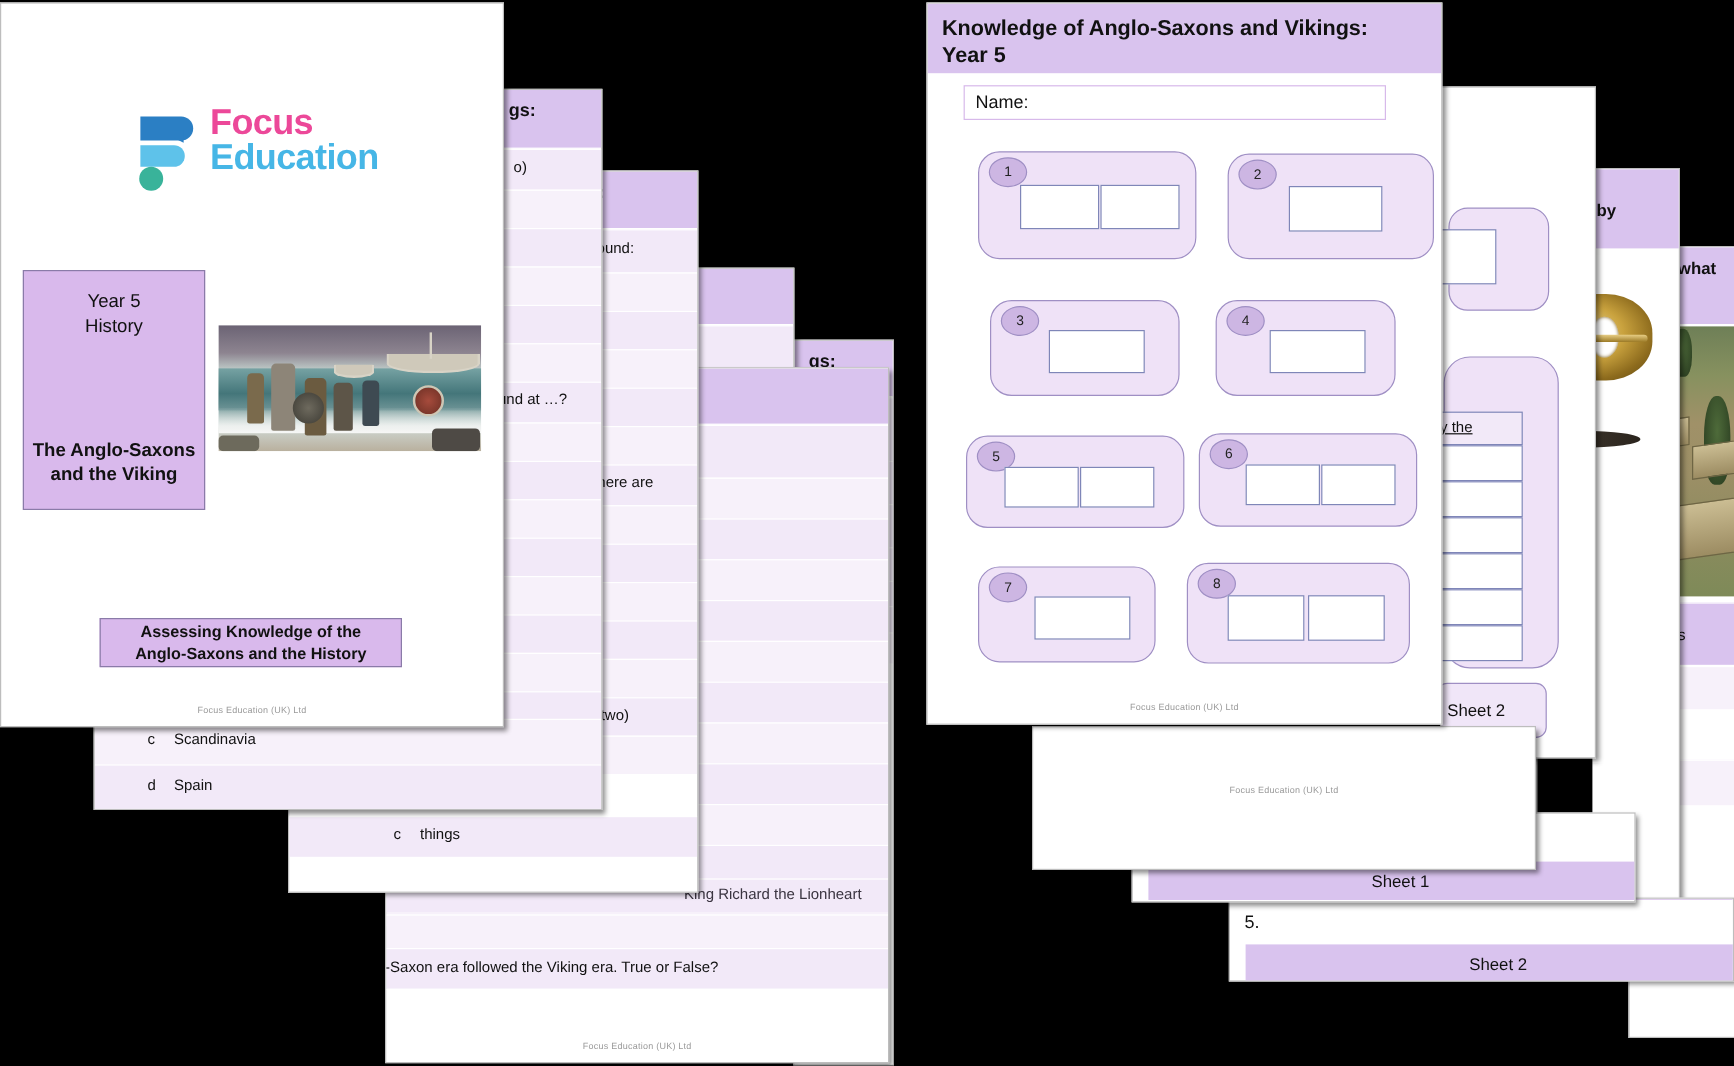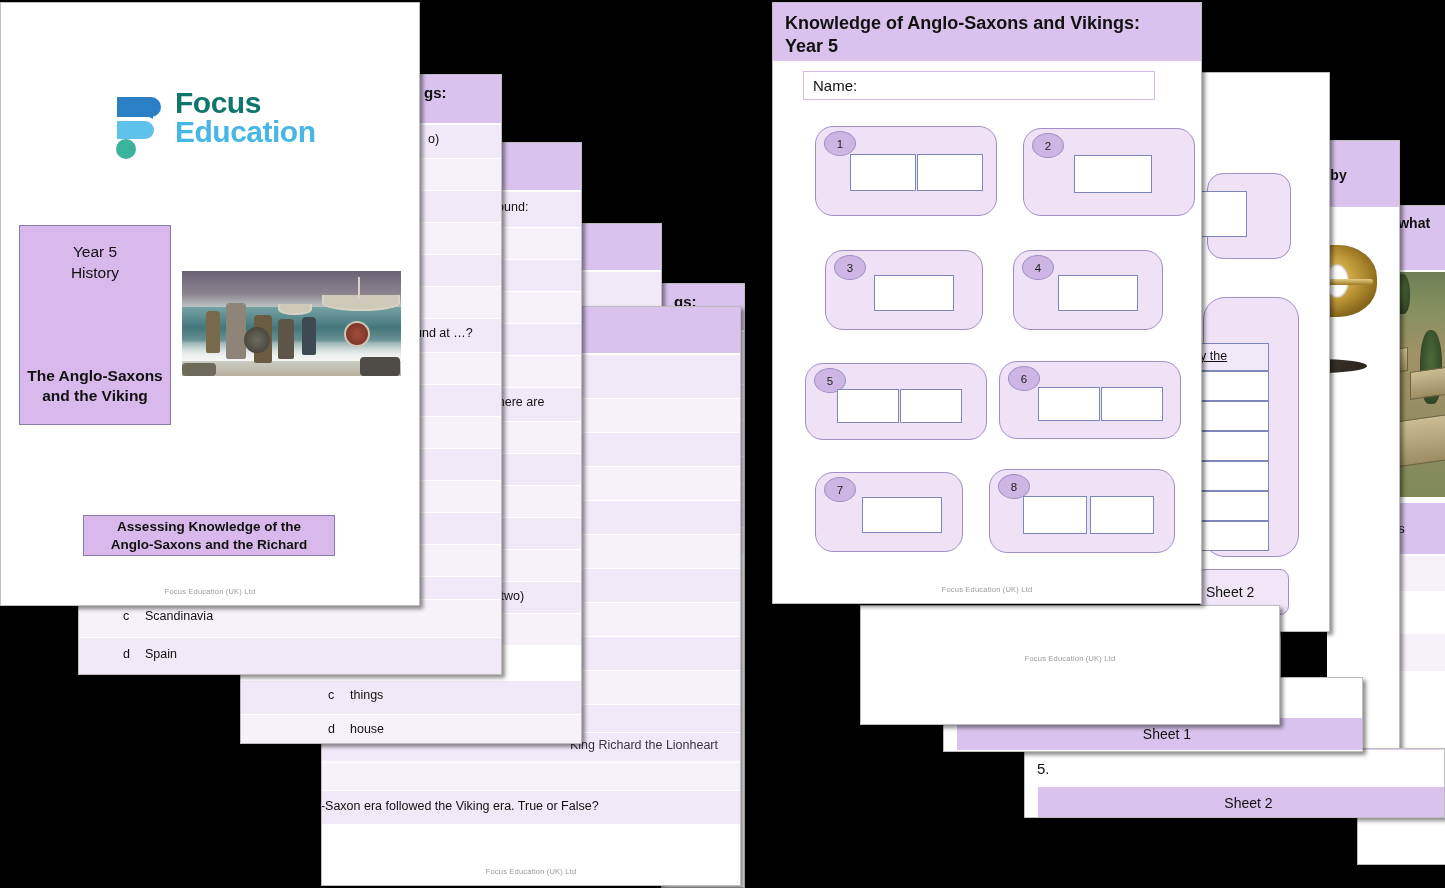--- a/index.html
+++ b/index.html
@@ -6,21 +6,21 @@
   body{width:1445px;height:888px;overflow:hidden;font-family:"Liberation Sans",sans-serif;}
   #stage{position:relative;width:1445px;height:888px;background:#000;}
 
   .page{position:absolute;background:#fff;box-shadow:3px 3px 4px rgba(0,0,0,.45);box-sizing:border-box;overflow:hidden;}
   .page.bordered{border:1px solid #bdbdbd;}
 
   
   .logo-wrap{position:absolute;left:110px;top:84px;width:210px;height:80px;}
   .logo-mark{position:absolute;left:0;top:4px;width:52px;height:70px;}
   .logo-text{position:absolute;left:64px;top:2px;line-height:.95;}
-  .logo-l1{font-size:30px;font-weight:bold;color:#0f766e;letter-spacing:-.5px;}
+  .logo-l1{font-size:30px;font-weight:bold;color:#ec4899;letter-spacing:-.5px;}
   .logo-l2{font-size:30px;font-weight:bold;color:#46b6e6;letter-spacing:-.5px;}
 
   .lilac-box{position:absolute;background:#d9b9ec;border:1px solid #8a7ba8;box-sizing:border-box;}
   .cover-title{left:18px;top:222px;width:152px;height:200px;text-align:center;color:#111;font-size:15.5px;}
   .cover-title .t1{margin-top:16px;line-height:1.35;}
   .cover-title .t2{position:absolute;left:0;right:0;bottom:18px;font-weight:bold;line-height:1.3;}
   .cover-caption{left:82px;top:512px;width:252px;height:41px;display:flex;align-items:center;justify-content:center;text-align:center;font-size:13.5px;font-weight:bold;color:#111;line-height:1.3;}
 
   .cover-img{position:absolute;left:181px;top:268px;width:219px;height:105px;border:0;overflow:hidden;}
 
@@ -358,23 +358,20 @@
     <div class="qrow pale" style="top:342px;height:32px;"></div>
     <div class="qrow" style="top:374px;height:32px;"></div>
     <div class="qrow pale" style="top:406px;height:32px;"></div>
     <div class="qrow" style="top:438px;height:32px;padding-left:245px;padding-top:7px;">
       <span>re two)</span>
     </div>
     <div class="qrow pale" style="top:470px;height:32px;"></div>
     <div class="qrow" style="top:537px;height:34px;padding-left:87px;padding-top:7px;">
       <span style="display:inline-block;width:22px;">c</span><span>things</span>
     </div>
-    <div class="qrow pale" style="top:571px;height:34px;padding-left:87px;padding-top:7px;">
-      <span style="display:inline-block;width:22px;">d</span><span>house</span>
-    </div>
   </div>
 
   <div class="page bordered" style="left:78px;top:74px;width:424px;height:601px;">
     <div class="qhead" style="height:48px;font-size:15px;padding-left:345px;">
       <span>gs:</span>
     </div>
     <div class="qrow" style="top:49px;height:34px;padding-left:349px;padding-top:7px;">
       <span>o)</span>
     </div>
     <div class="qrow pale" style="top:83px;height:32px;"></div>
@@ -442,20 +439,20 @@
         <div class="vs-shield" style="left:62px;top:56px;width:26px;height:26px;background:radial-gradient(circle,#6e6a5e,#3c3a33);"></div>
         <div class="vs-shield" style="left:162px;top:50px;width:22px;height:22px;background:radial-gradient(circle,#a64b3c,#6b2f24);border:2px solid #cfc6b4;"></div>
         <div class="vs-rock" style="left:178px;top:86px;width:40px;height:19px;"></div>
         <div class="vs-rock" style="left:0px;top:92px;width:34px;height:13px;background:#6d6a5c;"></div>
       </div>
     </div>
 
     <div class="lilac-box cover-caption">
       <div>
         <div>Assessing Knowledge of the</div>
-        <div>Anglo-Saxons and the Richard</div>
+        <div>Anglo-Saxons and the History</div>
       </div>
     </div>
 
     <div class="footer-credit" style="top:584px;">Focus Education (UK) Ltd</div>
   </div>
 
 </div>
 
 </body></html>

